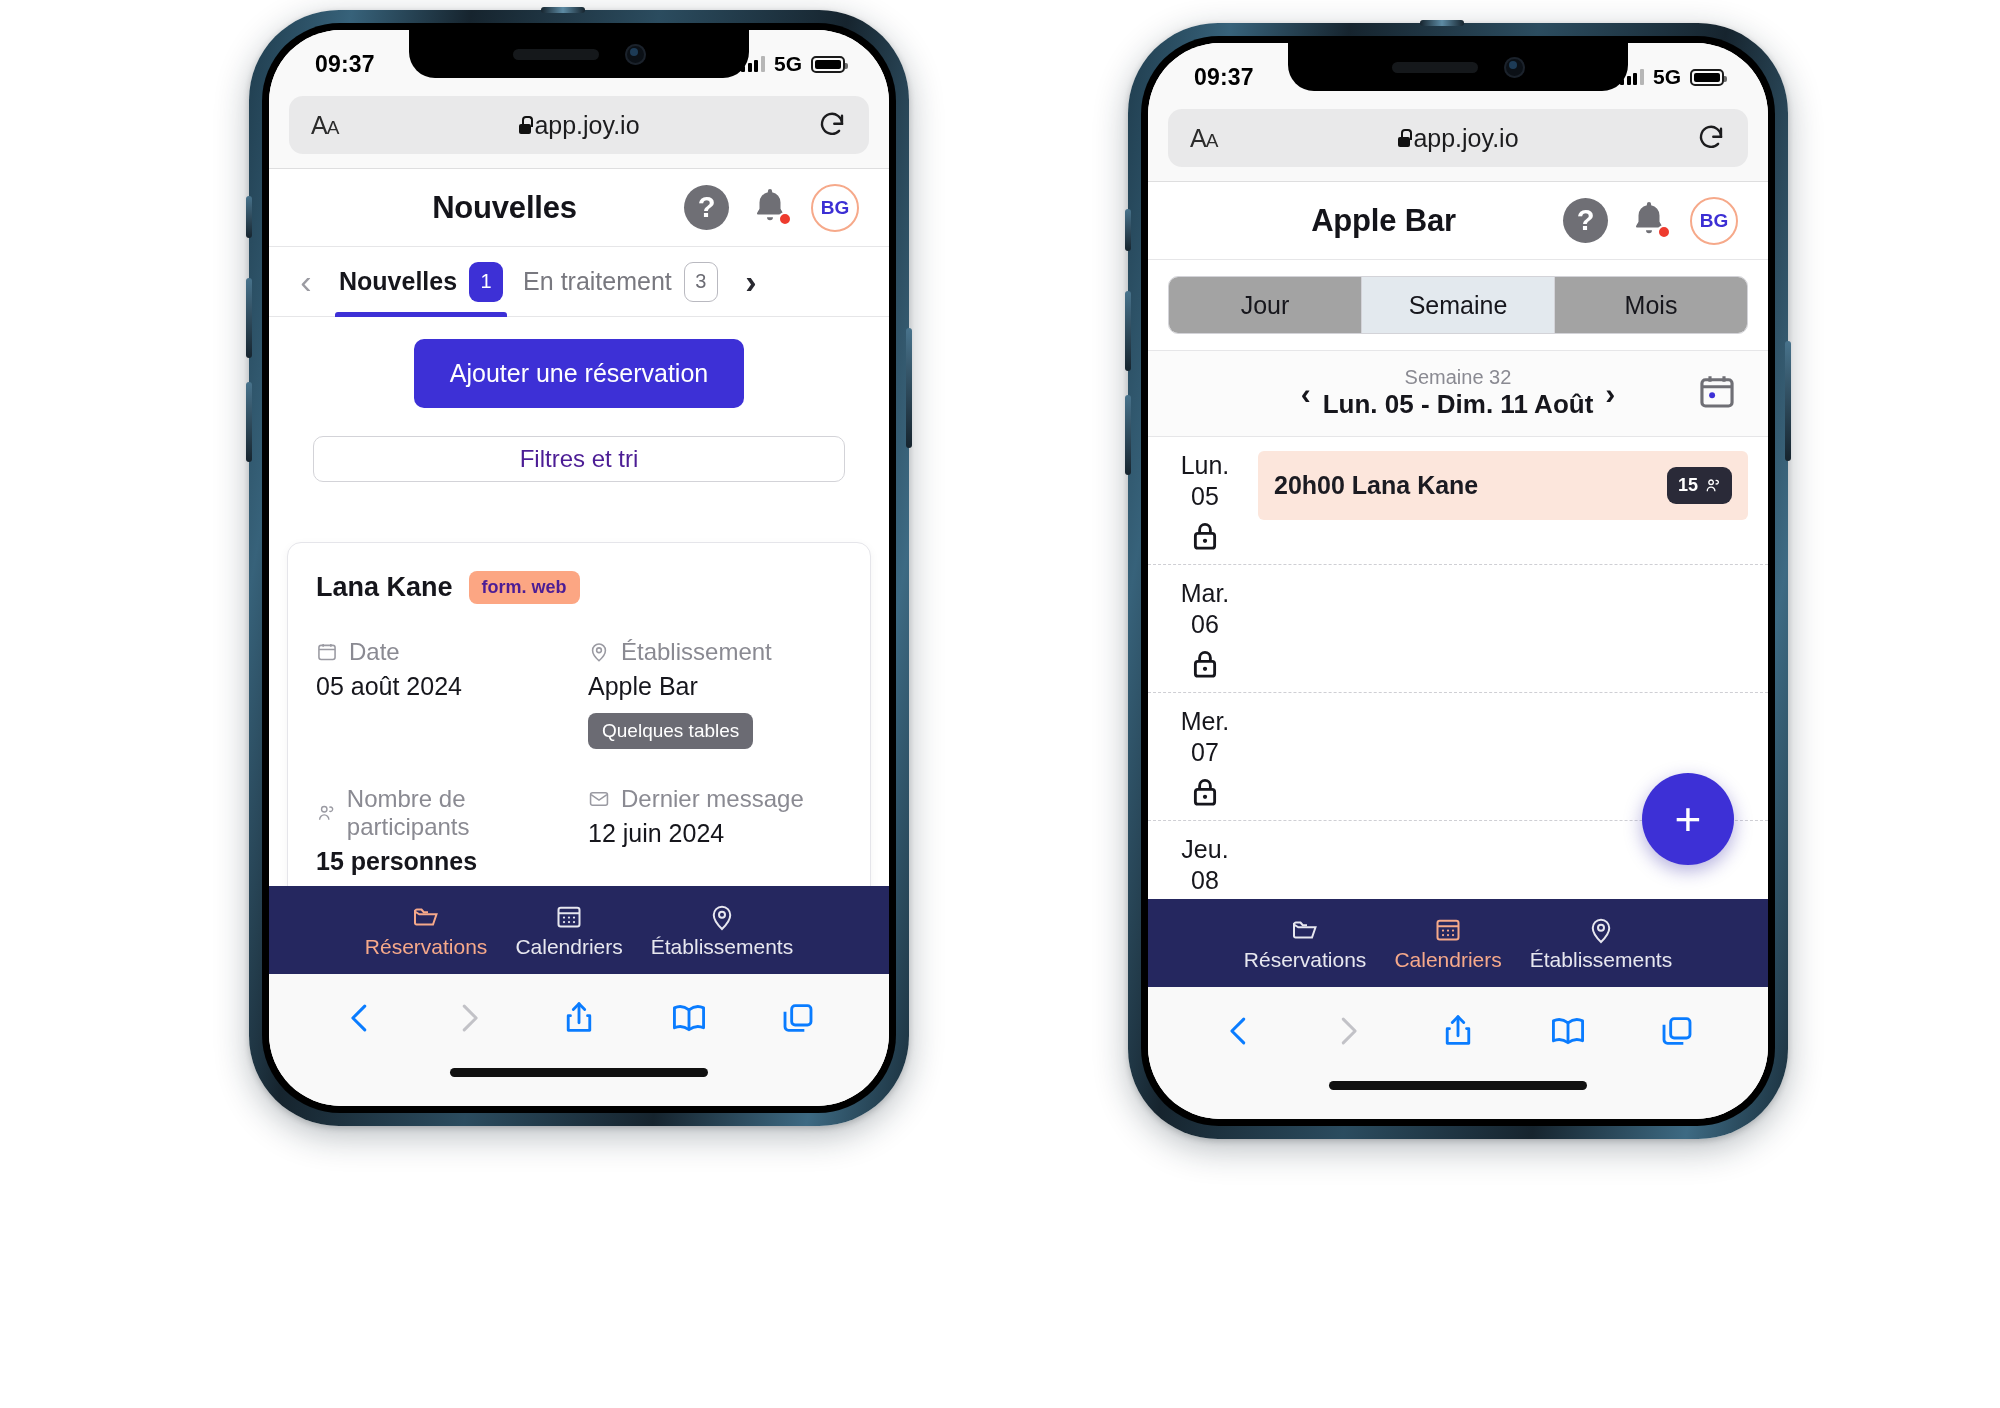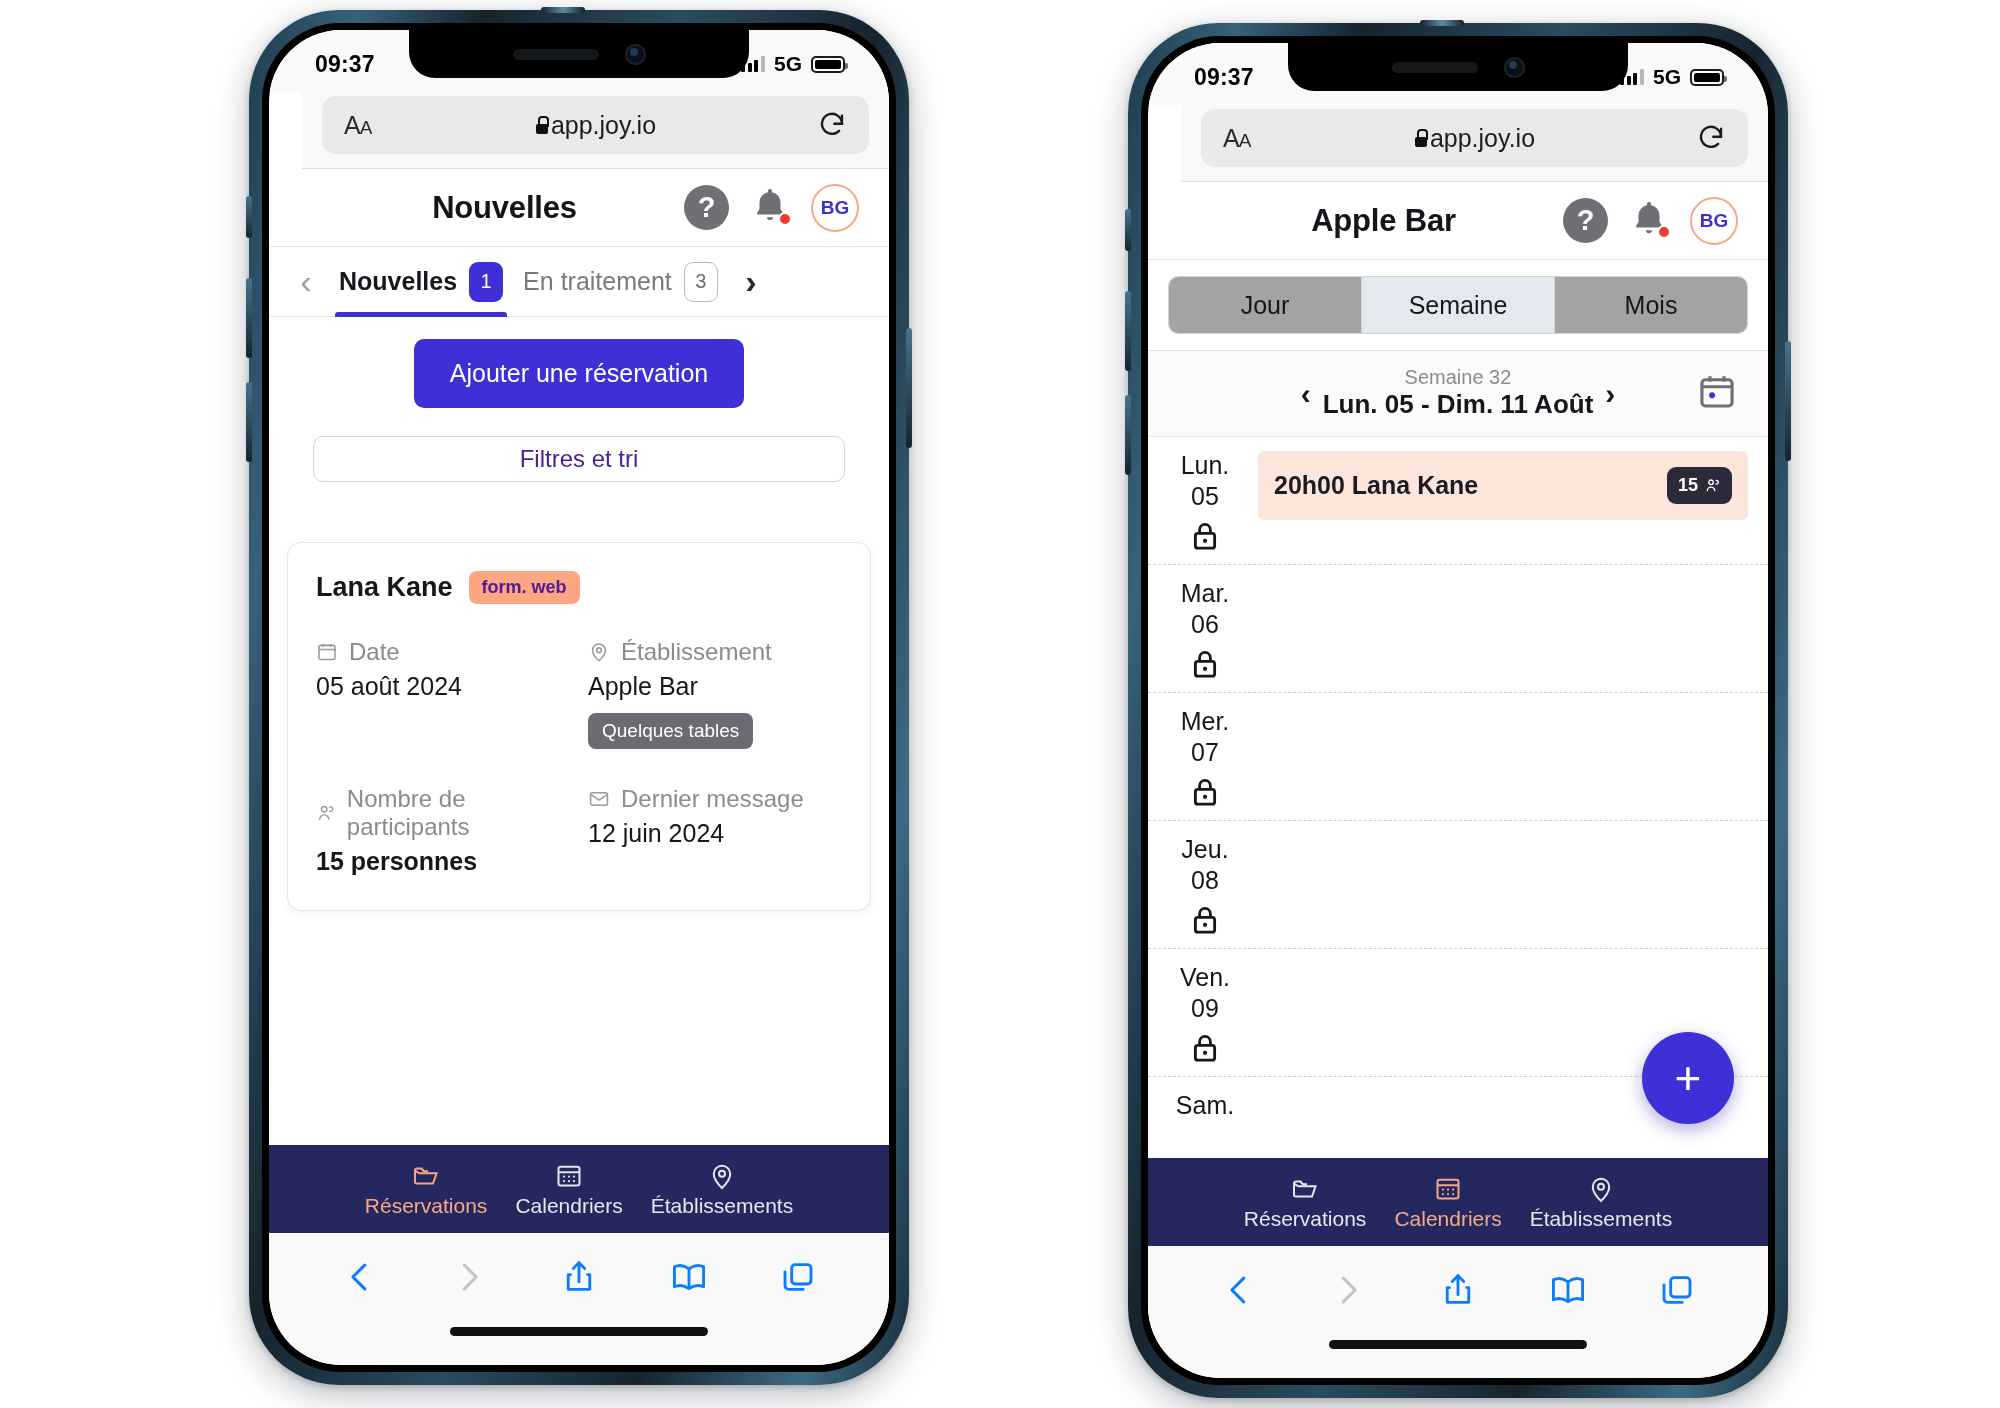--- a/index.html
+++ b/index.html
@@ -7,21 +7,21 @@
     width: 2000px; height: 1408px;
     background: #ffffff;
     font-family: "Liberation Sans", sans-serif;
     overflow: hidden;
   }
   .stage { position: relative; width: 2000px; height: 1408px; background:#fff; }
 
   
   .phone {
     position: absolute;
-    width: 660px; height: 1375px;
+    width: 660px; height: 1116px;
     border-radius: 90px;
     background: linear-gradient(100deg,#1f3c4d 0%, #37627a 12%, #16242e 26%, #2b4c5f 48%, #16242e 70%, #3d6a83 88%, #1a2f3c 100%);
     padding: 13px;
     box-shadow: 0 10px 34px rgba(20,35,50,.30), 0 2px 6px rgba(0,0,0,.18);
   }
   .phone.p1 { left: 249px; top: 10px; }
   .phone.p2 { left: 1128px; top: 23px; }
   .bezel {
     position: relative; width: 100%; height: 100%;
     background: #000; border-radius: 78px; padding: 7px;
@@ -66,21 +66,21 @@
   .bars i { display:block; width:4px; background:#000; border-radius:1px; }
   .bars i:nth-child(1){height:6px;} .bars i:nth-child(2){height:9px;}
   .bars i:nth-child(3){height:12px;} .bars i:nth-child(4){height:16px;background:#b6b6b6;}
   .sb-net { font-size:21px; font-weight:700; color:#000; }
   .batt { position:relative; width:34px; height:17px; border:2px solid #1a1a1a; border-radius:5px; padding:2px; }
   .batt span { display:block; width:100%; height:100%; background:#000; border-radius:2px; }
   .batt::after { content:""; position:absolute; right:-5px; top:5px; width:3px; height:6px;
      background:#6f6f6f; border-radius:0 2px 2px 0; }
 
   
-  .urlwrap { background:#f9f9f9; padding: 4px 20px 14px; flex:0 0 auto; border-bottom:1px solid #dededf;margin-left:33px; }
+  .urlwrap { background:#f9f9f9; padding: 4px 20px 14px; flex:0 0 auto; border-bottom:1px solid #dededf; }
   .urlbar {
     height:58px; background:#e9e9ea; border-radius:14px;
     display:flex; align-items:center; padding: 0 22px; position:relative;
   }
   .aa { font-size:25px; color:#2b2b2b; letter-spacing:-1px; }
   .aa .s { font-size:19px; }
   .url-center { position:absolute; left:0; right:0; display:flex; align-items:center;
     justify-content:center; gap:2px; pointer-events:none; }
   .lock { width:14px; height:18px; position:relative; }
   .lock::before { content:""; position:absolute; left:1px; bottom:0; width:12px; height:10px;

